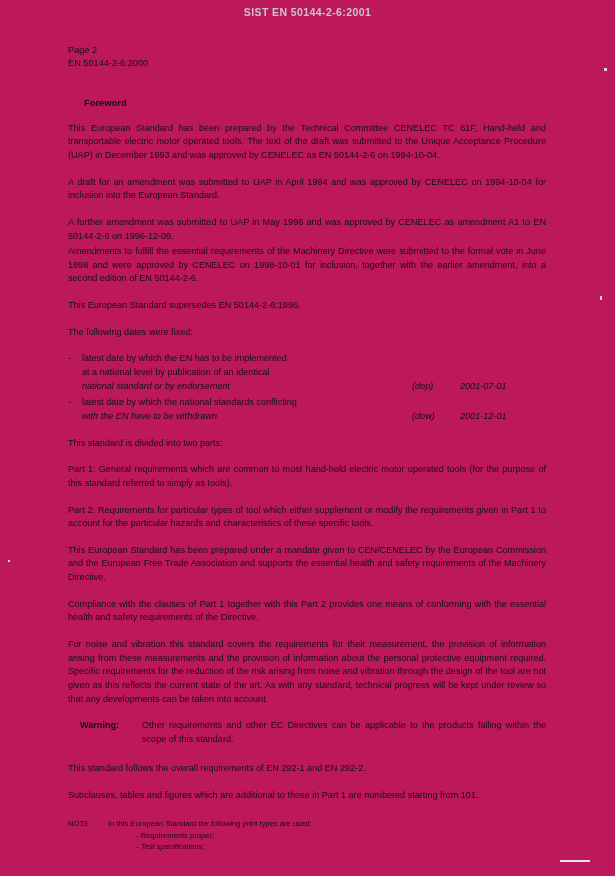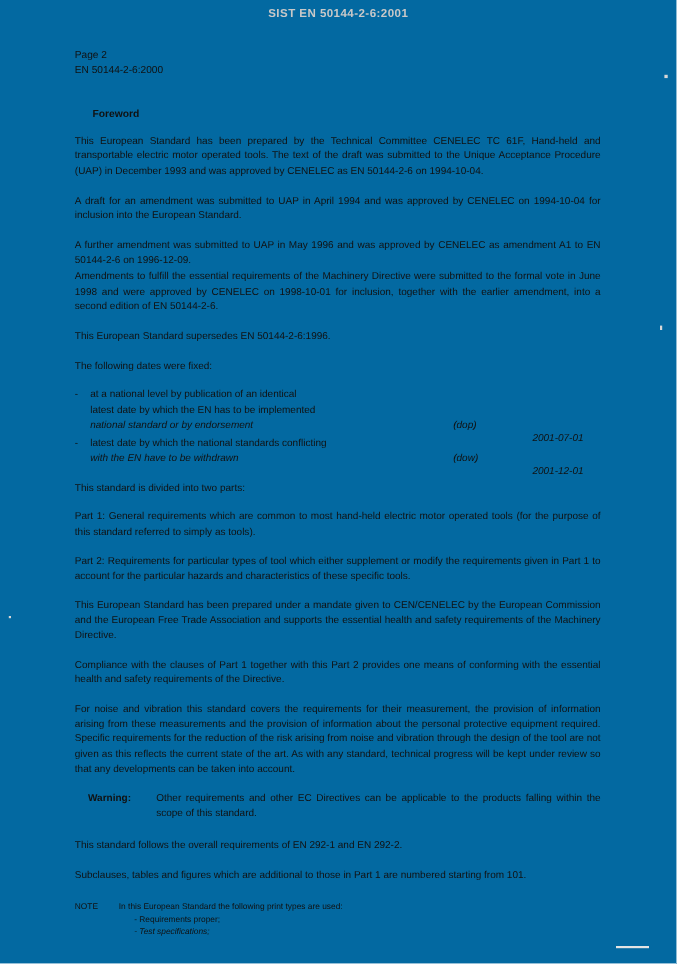--- a/index.html
+++ b/index.html
@@ -7,21 +7,21 @@
     padding: 0;
     background: #ffffff;
   }
   body {
     font-family: "Liberation Sans", sans-serif;
   }
   .page {
     position: relative;
     width: 615px;
     height: 876px;
-    background: #0369a1;
+    background: #be185d;
     overflow: hidden;
   }
   .watermark {
     position: absolute;
     top: 6px;
     left: 0;
     width: 100%;
     text-align: center;
     font-size: 10.5px;
     font-weight: bold;
@@ -78,24 +78,23 @@
     font-style: italic;
   }
   .date-row .lbl {
     position: absolute;
     left: 330px;
     top: 0;
     white-space: nowrap;
   }
   .date-row .val {
     position: absolute;
-    left: 402px;
+    left: 378px;
     top: 0;
     white-space: nowrap;
-    margin-top: 12px;
   }
   .warning-block {
     position: relative;
     font-size: 9.1px;
     line-height: 1.5;
     color: #111;
     margin: 0 0 13px 0;
     min-height: 30px;
   }
   .warning-block .w-label {
@@ -117,21 +116,21 @@
   }
   .note-block .n-label {
     position: absolute;
     left: 0;
     top: 0;
   }
   .note-block .n-body {
     margin-left: 40px;
   }
   .note-block .n-sub {
-    margin-left: 14px;
+    margin-left: 28px;
   }
   .note-block .ital {
     font-style: italic;
   }
   .speck {
     position: absolute;
     background: #d7d7d7;
   }
 </style>
 </head>
@@ -158,22 +157,22 @@
     <p class="para">This European Standard has been prepared by the Technical Committee CENELEC TC 61F, Hand-held and transportable electric motor operated tools. The text of the draft was submitted to the Unique Acceptance Procedure (UAP) in December 1993 and was approved by CENELEC as EN 50144-2-6 on 1994-10-04.</p>
     <p class="para">A draft for an amendment was submitted to UAP in April 1994 and was approved by CENELEC on 1994-10-04 for inclusion into the European Standard.</p>
     <p class="para tight">A further amendment was submitted to UAP in May 1996 and was approved by CENELEC as amendment A1 to EN 50144-2-6 on 1996-12-09.</p>
     <p class="para">Amendments to fulfill the essential requirements of the Machinery Directive were submitted to the formal vote in June 1998 and were approved by CENELEC on 1998-10-01 for inclusion, together with the earlier amendment, into a second edition of EN 50144-2-6.</p>
     <p class="para">This European Standard supersedes EN 50144-2-6:1996.</p>
     <p class="para">The following dates were fixed:</p>
 
     <div class="dates-list">
       <div class="date-item">
         <span class="dash">-</span>
+        <div>latest date by which the EN has to be implemented</div>
         <div>at a national level by publication of an identical</div>
-        <div>latest date by which the EN has to be implemented</div>
         <div class="date-row">
           <span>national standard or by endorsement</span>
           <span class="lbl">(dop)</span>
           <span class="val">2001-07-01</span>
         </div>
       </div>
       <div class="date-item">
         <span class="dash">-</span>
         <div>latest date by which the national standards conflicting</div>
         <div class="date-row">

